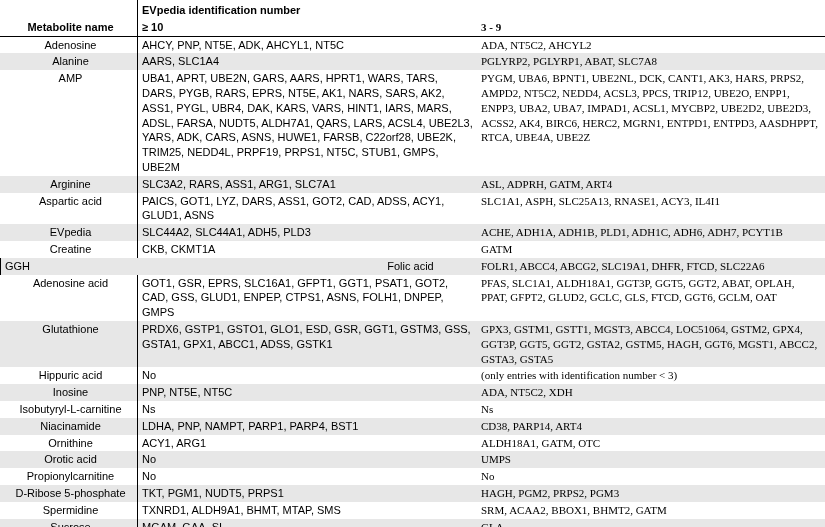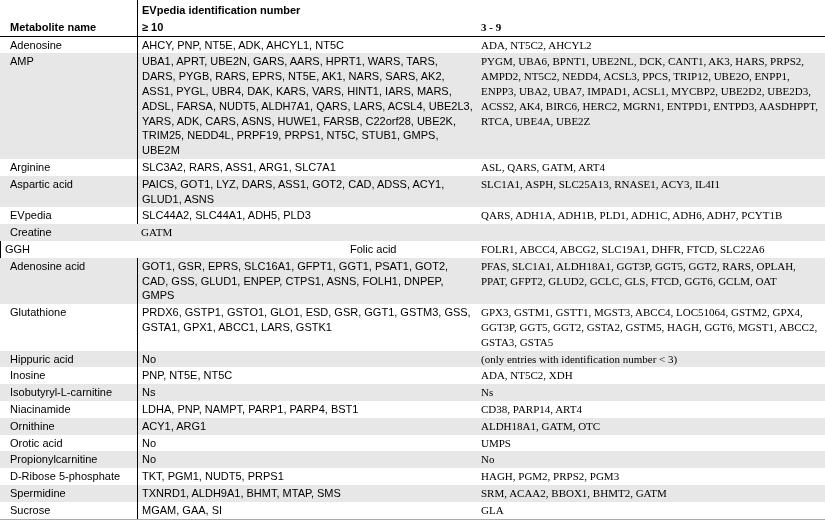--- a/index.html
+++ b/index.html
@@ -13,20 +13,21 @@
     font-family: "Liberation Sans", sans-serif;
     font-size: 11px;
     line-height: 14.8px;
     color: #000000;
   }
   .c { box-sizing: border-box; }
   .c1 {
     width: 137px;
     flex: 0 0 137px;
     padding: 1px 6px 1px 10px;
+    text-align: center;
   }
   .c2 {
     width: 340px;
     flex: 0 0 340px;
     border-left: 1px solid #000000;
     padding: 1px 4px 1px 4px;
   }
   .c3 {
     flex: 1 1 auto;
     padding: 1px 4px 1px 4px;
@@ -61,56 +62,62 @@
       <div class="c c3">3 - 9</div>
     </div>
   </div>
   <div class="tbody">
     <div class="row">
         <div class="c c1 cell-text">Adenosine</div>
         <div class="c c2 cell-text">AHCY, PNP, NT5E, ADK, AHCYL1, NT5C</div>
         <div class="c c3 cell-text">ADA, NT5C2, AHCYL2</div>
       </div>
     <div class="row">
+        <div class="c c1 cell-text">Alanine</div>
+        <div class="c c2 cell-text">AARS, SLC1A4</div>
+        <div class="c c3 cell-text">PGLYRP2, PGLYRP1, ABAT, SLC7A8</div>
+      </div>
+    <div class="row">
         <div class="c c1 cell-text">AMP</div>
         <div class="c c2 cell-text">UBA1, APRT, UBE2N, GARS, AARS, HPRT1, WARS, TARS, DARS, PYGB, RARS, EPRS, NT5E, AK1, NARS, SARS, AK2, ASS1, PYGL, UBR4, DAK, KARS, VARS, HINT1, IARS, MARS, ADSL, FARSA, NUDT5, ALDH7A1, QARS, LARS, ACSL4, UBE2L3, YARS, ADK, CARS, ASNS, HUWE1, FARSB, C22orf28, UBE2K, TRIM25, NEDD4L, PRPF19, PRPS1, NT5C, STUB1, GMPS, UBE2M</div>
         <div class="c c3 cell-text">PYGM, UBA6, BPNT1, UBE2NL, DCK, CANT1, AK3, HARS, PRPS2, AMPD2, NT5C2, NEDD4, ACSL3, PPCS, TRIP12, UBE2O, ENPP1, ENPP3, UBA2, UBA7, IMPAD1, ACSL1, MYCBP2, UBE2D2, UBE2D3, ACSS2, AK4, BIRC6, HERC2, MGRN1, ENTPD1, ENTPD3, AASDHPPT, RTCA, UBE4A, UBE2Z</div>
       </div>
     <div class="row">
         <div class="c c1 cell-text">Arginine</div>
         <div class="c c2 cell-text">SLC3A2, RARS, ASS1, ARG1, SLC7A1</div>
-        <div class="c c3 cell-text">ASL, QARS, GATM, ART4</div>
+        <div class="c c3 cell-text">ASL, ADPRH, GATM, ART4</div>
       </div>
     <div class="row">
         <div class="c c1 cell-text">Aspartic acid</div>
         <div class="c c2 cell-text">PAICS, GOT1, LYZ, DARS, ASS1, GOT2, CAD, ADSS, ACY1, GLUD1, ASNS</div>
         <div class="c c3 cell-text">SLC1A1, ASPH, SLC25A13, RNASE1, ACY3, IL4I1</div>
       </div>
     <div class="row">
         <div class="c c1 cell-text">EVpedia</div>
         <div class="c c2 cell-text">SLC44A2, SLC44A1, ADH5, PLD3</div>
-        <div class="c c3 cell-text">QARS, ADH1A, ADH1B, PLD1, ADH1C, ADH6, ADH7, PCYT1B</div>
+        <div class="c c3 cell-text">ACHE, ADH1A, ADH1B, PLD1, ADH1C, ADH6, ADH7, PCYT1B</div>
       </div>
     <div class="row">
         <div class="c c1 cell-text">Creatine</div>
+        <div class="c c2 cell-text">CKB, CKMT1A</div>
         <div class="c c3 cell-text">GATM</div>
       </div>
     <div class="row">
         <div class="c c2 cell-text">GGH</div>
         <div class="c c1 cell-text">Folic acid</div>
         <div class="c c3 cell-text">FOLR1, ABCC4, ABCG2, SLC19A1, DHFR, FTCD, SLC22A6</div>
       </div>
     <div class="row">
         <div class="c c1 cell-text">Adenosine acid</div>
         <div class="c c2 cell-text">GOT1, GSR, EPRS, SLC16A1, GFPT1, GGT1, PSAT1, GOT2, CAD, GSS, GLUD1, ENPEP, CTPS1, ASNS, FOLH1, DNPEP, GMPS</div>
-        <div class="c c3 cell-text">PFAS, SLC1A1, ALDH18A1, GGT3P, GGT5, GGT2, RARS, OPLAH, PPAT, GFPT2, GLUD2, GCLC, GLS, FTCD, GGT6, GCLM, OAT</div>
+        <div class="c c3 cell-text">PFAS, SLC1A1, ALDH18A1, GGT3P, GGT5, GGT2, ABAT, OPLAH, PPAT, GFPT2, GLUD2, GCLC, GLS, FTCD, GGT6, GCLM, OAT</div>
       </div>
     <div class="row">
         <div class="c c1 cell-text">Glutathione</div>
-        <div class="c c2 cell-text">PRDX6, GSTP1, GSTO1, GLO1, ESD, GSR, GGT1, GSTM3, GSS, GSTA1, GPX1, ABCC1, LARS, GSTK1</div>
+        <div class="c c2 cell-text">PRDX6, GSTP1, GSTO1, GLO1, ESD, GSR, GGT1, GSTM3, GSS, GSTA1, GPX1, ABCC1, ADSS, GSTK1</div>
         <div class="c c3 cell-text">GPX3, GSTM1, GSTT1, MGST3, ABCC4, LOC51064, GSTM2, GPX4, GGT3P, GGT5, GGT2, GSTA2, GSTM5, HAGH, GGT6, MGST1, ABCC2, GSTA3, GSTA5</div>
       </div>
     <div class="row">
         <div class="c c1 cell-text">Hippuric acid</div>
         <div class="c c2 cell-text">No</div>
         <div class="c c3 cell-text">(only entries with identification number &lt; 3)</div>
       </div>
     <div class="row">
         <div class="c c1 cell-text">Inosine</div>
         <div class="c c2 cell-text">PNP, NT5E, NT5C</div>

